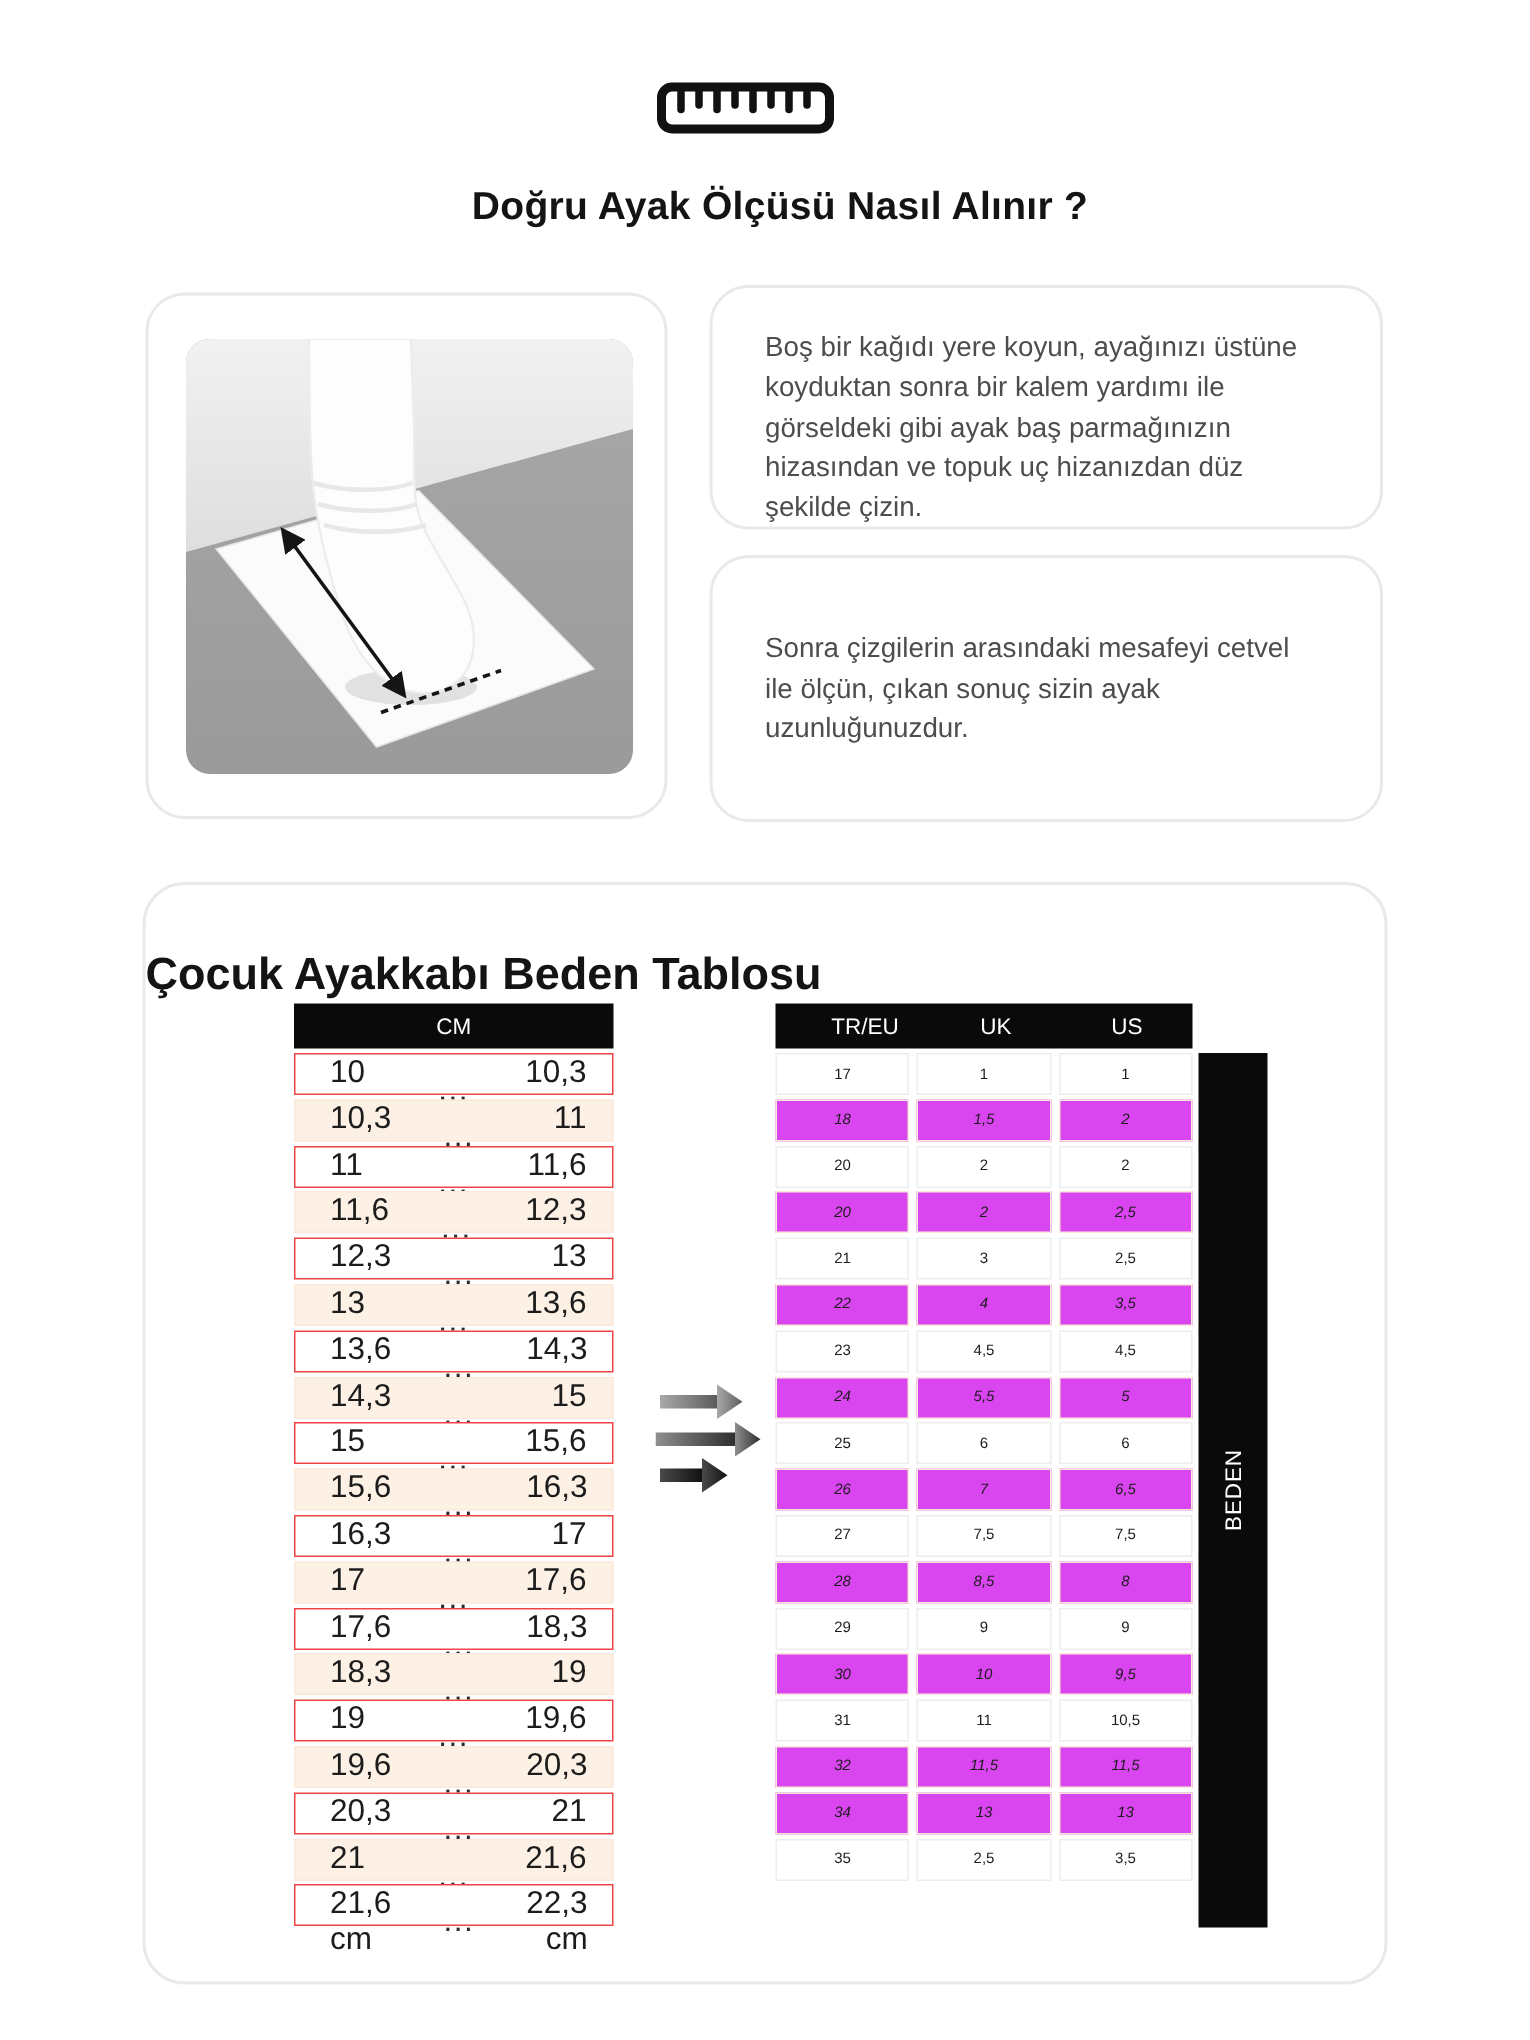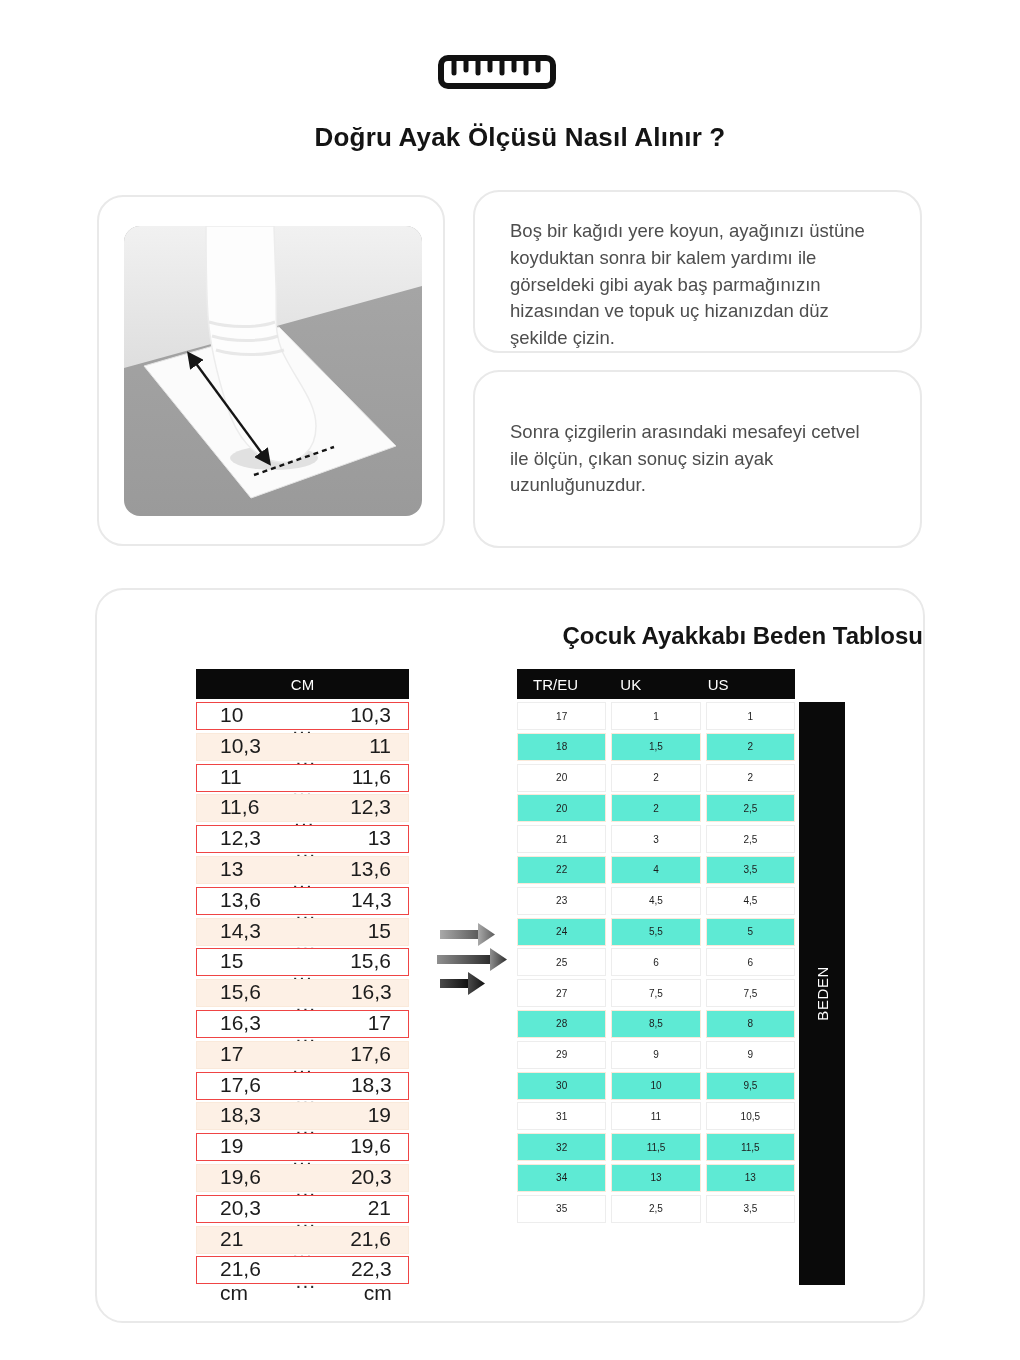--- a/index.html
+++ b/index.html
@@ -16,42 +16,42 @@
   .card { position:absolute; background:#fff; border:2px solid #e9e9e9; border-radius:26px; }
   .photo-card { left:97px; top:195px; width:348px; height:351px; }
   .photo { position:absolute; left:25px; top:29px; width:298px; height:290px;
     border-radius:16px; overflow:hidden; }
   .note-1 { left:473px; top:190px; width:449px; height:163px; padding:26px 38px 20px 35px; }
   .note-2 { left:473px; top:370px; width:449px; height:178px; padding:20px 38px 20px 35px;
     display:flex; align-items:center; }
   .note-text { font-size:18.5px; line-height:1.45; color:#4d4d4d; }
 
   .table-card { left:95px; top:588px; width:830px; height:735px; border-radius:28px; }
-  .table-title { text-align:right; margin-top:32px; font-size:24px; font-weight:700; color:#141414; }
+  .table-title { text-align:left; margin-top:43px; font-size:30px; font-weight:700; color:#141414; }
 
   
   .thead { height:30px; background:#0a0a0a; color:#fff; font-size:15px; font-weight:400;
     display:grid; align-items:center; margin-bottom:3px; }
   .cm-table  { position:absolute; left:99px; top:79px; width:213px; }
   .cm-head   { grid-template-columns:1fr; text-align:center; }
   .intl-table{ position:absolute; left:420px; top:79px; width:278px; }
-  .intl-head { grid-template-columns:1fr 1fr 1fr; text-align:left;padding-left:16px; }
+  .intl-head { grid-template-columns:1fr 1fr 1fr; text-align:center;padding-left:16px; }
   .tbody { display:flex; flex-direction:column; gap:2.8px; }
 
   .cm-row { display:grid; grid-template-columns:1fr 34px 1fr; align-items:center;
     height:28px; font-size:21px; background:#fff; border:1px solid #ef4444;gap:28px; }
   .cm-row.alt { background:#fdf0e5; border-color:#fae9da; }
   .cm-from { text-align:left; padding-left:23px; }
   .cm-dots { text-align:center; color:#2a2a2a; letter-spacing:1px; }
   .cm-to   { text-align:right; padding-right:17px; }
 
   .intl-row { display:grid; grid-template-columns:1fr 1fr 1fr; gap:5px; height:28px; }
   .intl-cell { display:flex; align-items:center; justify-content:center; font-size:10px;
     background:#fff; border:1px solid #ededed; }
-  .intl-cell.alt { background:#5eead4; border-color:#fae9da; }
+  .intl-cell.alt { background:#d946ef; border-color:#fae9da;font-style:italic; }
 
   .beden-bar { position:absolute; left:702px; top:112px; width:46px; height:583px;
     background:#0a0a0a; display:flex; align-items:center; justify-content:center; }
   .beden-bar span { writing-mode:vertical-rl; transform:rotate(180deg); color:#fff;
     font-size:15px; letter-spacing:.6px; }
 
   .arrows { position:absolute; left:340px; top:330px; width:72px; height:78px; }
 </style>
 </head>
 <body>
@@ -296,20 +296,25 @@
             <span class="intl-cell alt">24</span>
             <span class="intl-cell alt">5,5</span>
             <span class="intl-cell alt">5</span>
           </div>
           <div class="intl-row">
             <span class="intl-cell">25</span>
             <span class="intl-cell">6</span>
             <span class="intl-cell">6</span>
           </div>
           <div class="intl-row">
+            <span class="intl-cell alt">26</span>
+            <span class="intl-cell alt">7</span>
+            <span class="intl-cell alt">6,5</span>
+          </div>
+          <div class="intl-row">
             <span class="intl-cell">27</span>
             <span class="intl-cell">7,5</span>
             <span class="intl-cell">7,5</span>
           </div>
           <div class="intl-row">
             <span class="intl-cell alt">28</span>
             <span class="intl-cell alt">8,5</span>
             <span class="intl-cell alt">8</span>
           </div>
           <div class="intl-row">

